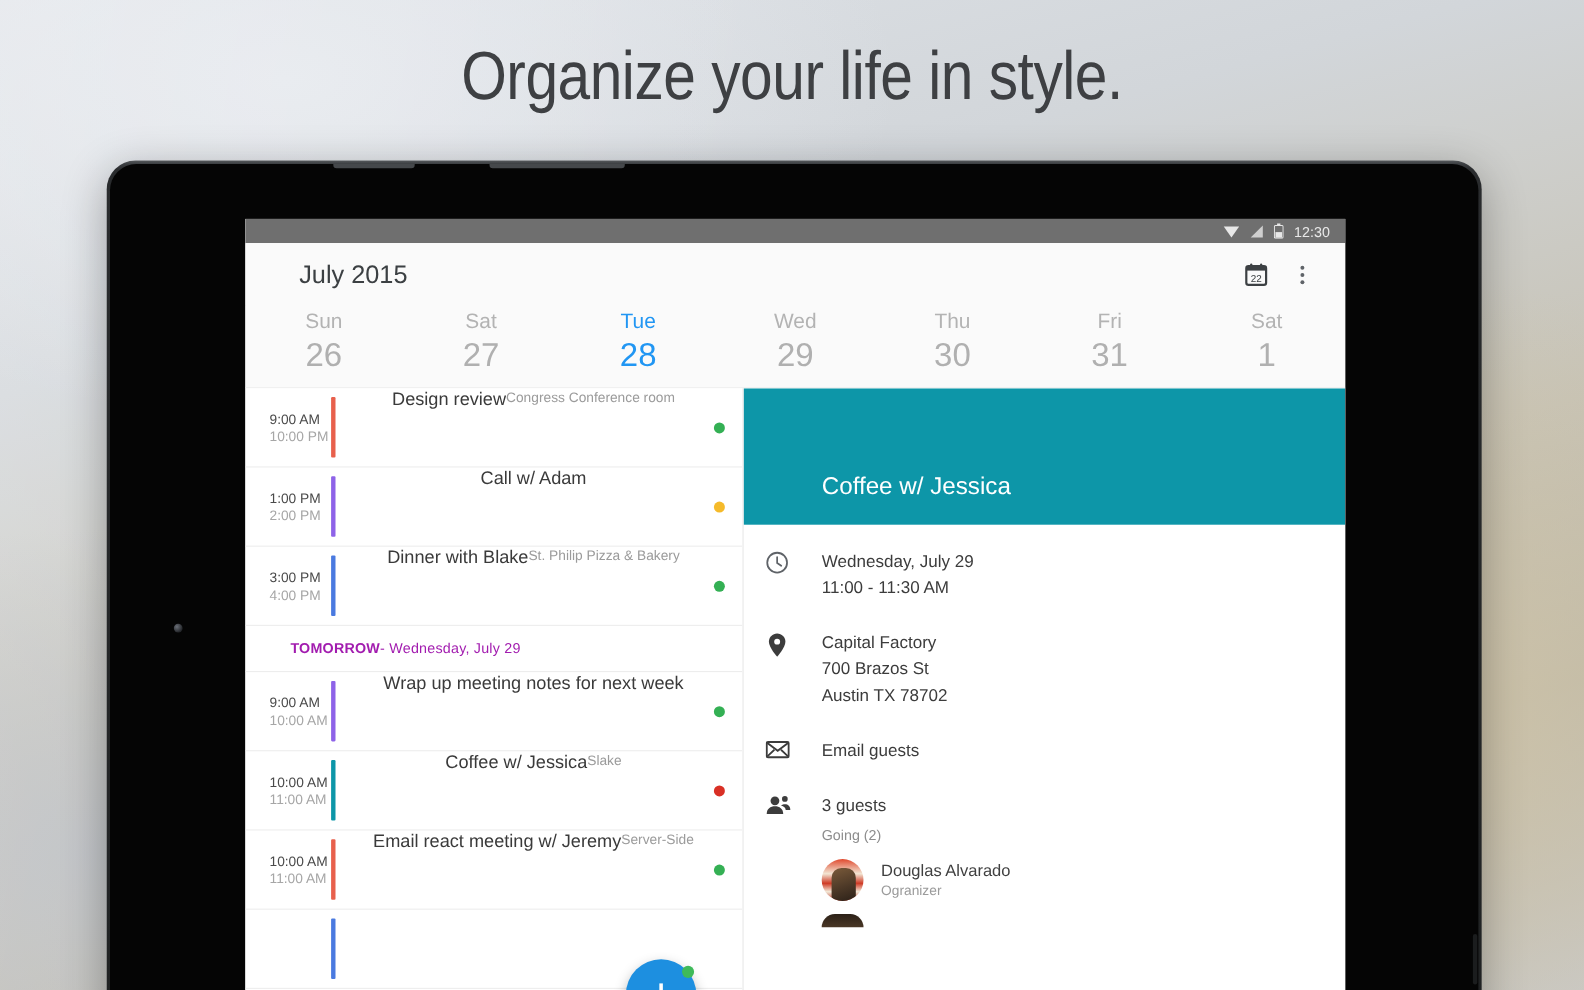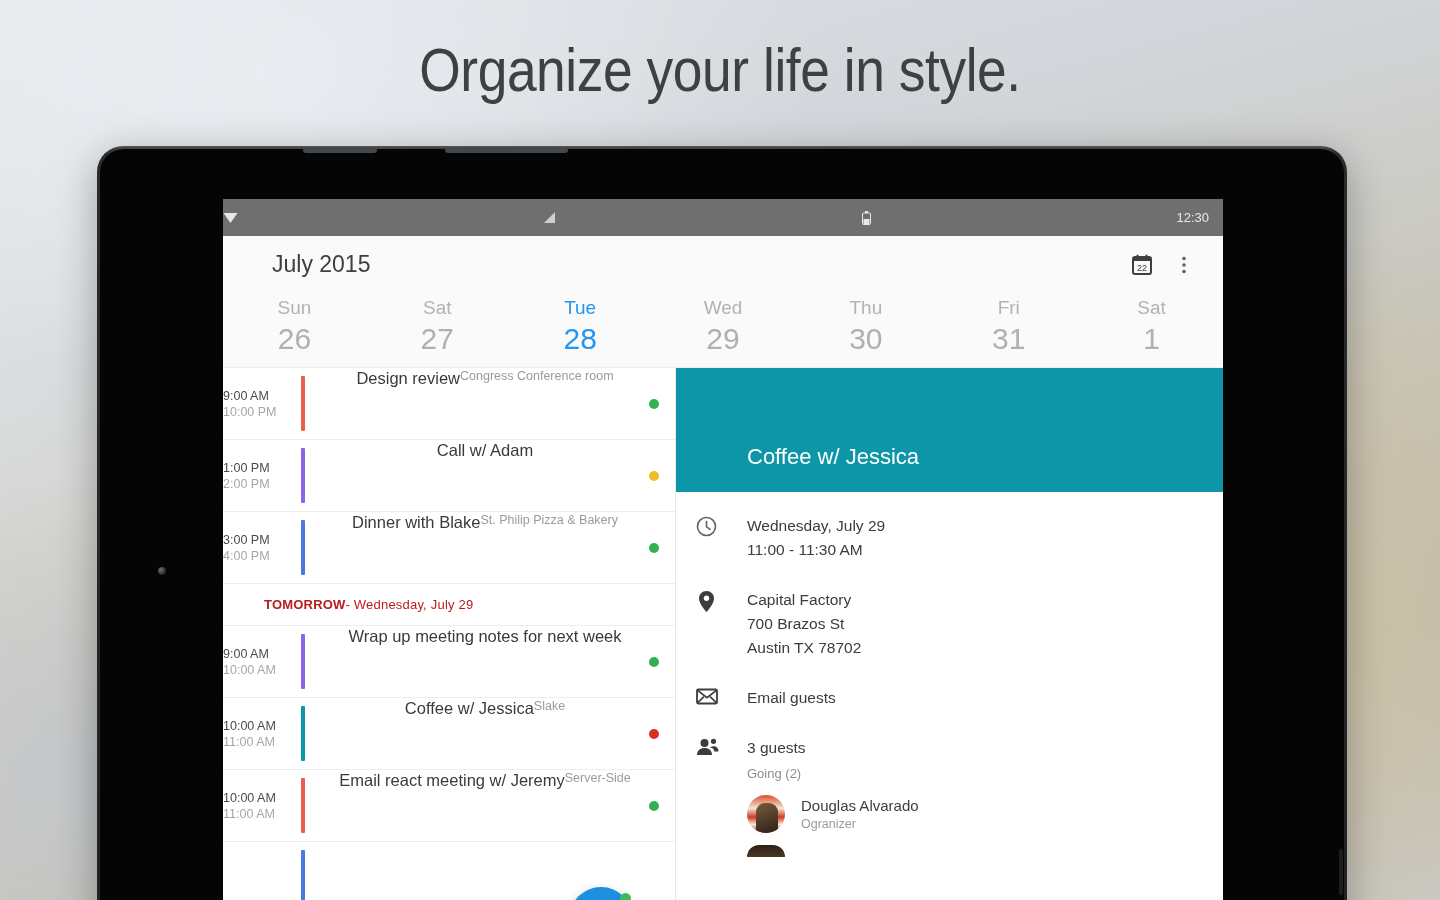--- a/index.html
+++ b/index.html
@@ -76,22 +76,22 @@
   #screen {
     position: absolute;
     left: 123px; top: 50px;
     width: 1000px; height: 750px;
     background: #fff;
     overflow: hidden;
   }
 
   
   #statusbar {
-    height: 37px; background: #6f6f6f;
-    display: flex; align-items: center; justify-content: space-between;
+    height: 22px; background: #6f6f6f;
+    display: flex; align-items: center; justify-content: flex-end;
     padding-right: 14px; gap: 9px;
     color: #e8e8e8; font-size: 13px;
   }
   .sb-icon { display: block; }
 
   
   #appbar {
     height: 57px; background: #fafafa;
     display: flex; align-items: center;
     padding: 0 18px 0 49px;
@@ -123,32 +123,32 @@
 
   
   .section-head {
     height: 42px; display: flex; align-items: center;
     padding-left: 12px; font-size: 13px;
     border-bottom: 1px solid #ededed;
     letter-spacing: .2px;
   }
   .section-head .hl { font-weight: 700; }
   .section-head.today { color: #3f8fd8; }
-  .section-head.tomorrow { color: #b91c1c; padding-left: 41px; }
+  .section-head.tomorrow { color: #a21caf; padding-left: 41px; }
 
   .event-row {
     display: flex; align-items: stretch;
     height: 72px;
     border-bottom: 1px solid #ededed;
     position: relative;
   }
   .ev-times {
     width: 78px; flex: none;
     display: flex; flex-direction: column; justify-content: center;
-    padding-left: 0;
+    padding-left: 22px;
   }
   .ev-start { font-size: 12.5px; color: #4a4a4a; line-height: 16px; }
   .ev-end   { font-size: 12.5px; color: #a6a6a6; line-height: 16px; }
   .ev-bar { width: 4px; flex: none; margin: 8px 0; border-radius: 1px; }
   .ev-main {
     flex: 1; display: flex; flex-direction: row; justify-content: center;
     padding-left: 16px; min-width: 0;
   }
   .ev-title { font-size: 16.5px; color: #3a3a3a; line-height: 21px; white-space: nowrap; overflow: hidden; text-overflow: ellipsis; }
   .ev-sub   { font-size: 12.5px; color: #9b9b9b; line-height: 17px; white-space: nowrap; overflow: hidden; text-overflow: ellipsis; }

